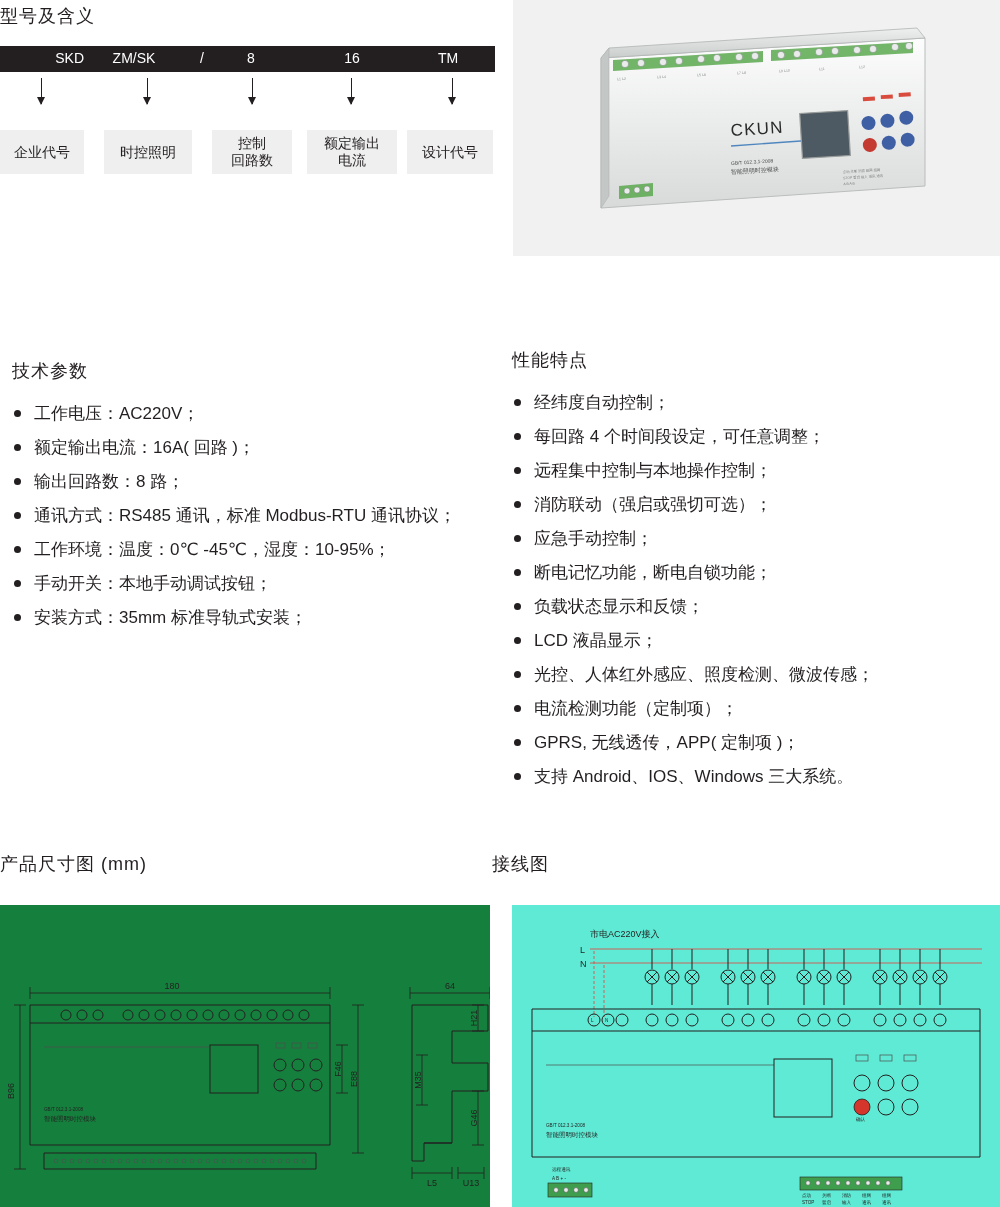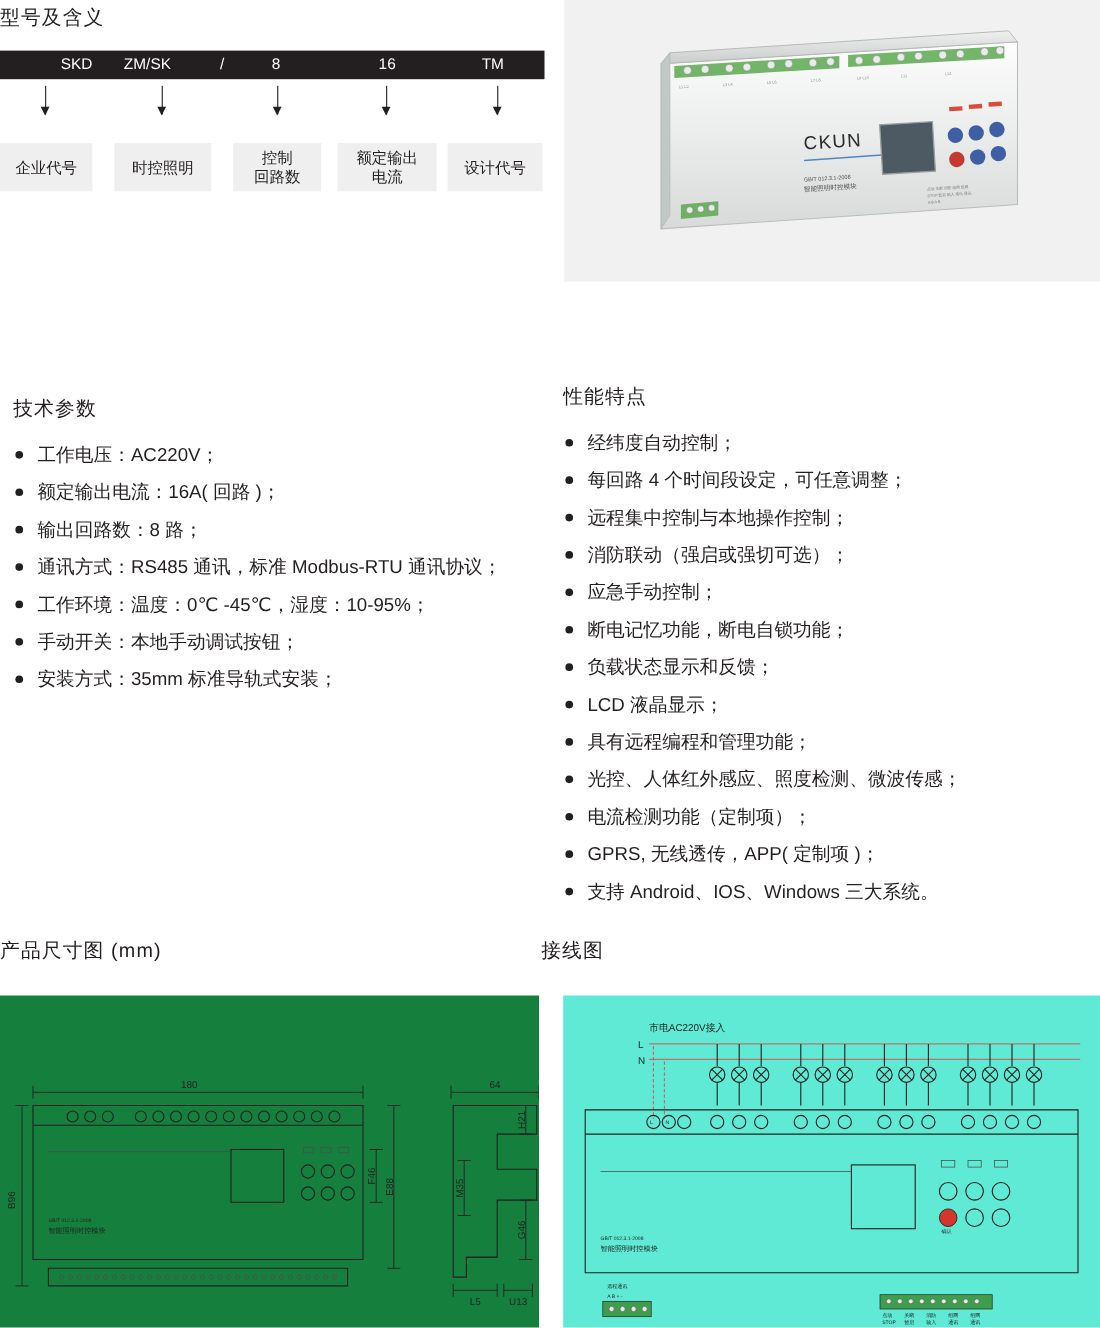--- a/index.html
+++ b/index.html
@@ -215,21 +215,20 @@
   <div class="sec-title list-title">性能特点</div>
   <ul class="bullets">
     <li>经纬度自动控制；</li>
     <li>每回路 4 个时间段设定，可任意调整；</li>
     <li>远程集中控制与本地操作控制；</li>
     <li>消防联动（强启或强切可选）；</li>
     <li>应急手动控制；</li>
     <li>断电记忆功能，断电自锁功能；</li>
     <li>负载状态显示和反馈；</li>
     <li>LCD 液晶显示；</li>
-    <li>具有远程编程和管理功能；</li>
     <li>光控、人体红外感应、照度检测、微波传感；</li>
     <li>电流检测功能（定制项）；</li>
     <li>GPRS, 无线透传，APP( 定制项 )；</li>
     <li>支持 Android、IOS、Windows 三大系统。</li>
   </ul>
 </div>
 
 <div id="dim-title" class="sec-title">产品尺寸图 (mm)</div>
 <div id="wiring-title" class="sec-title">接线图</div>
 

